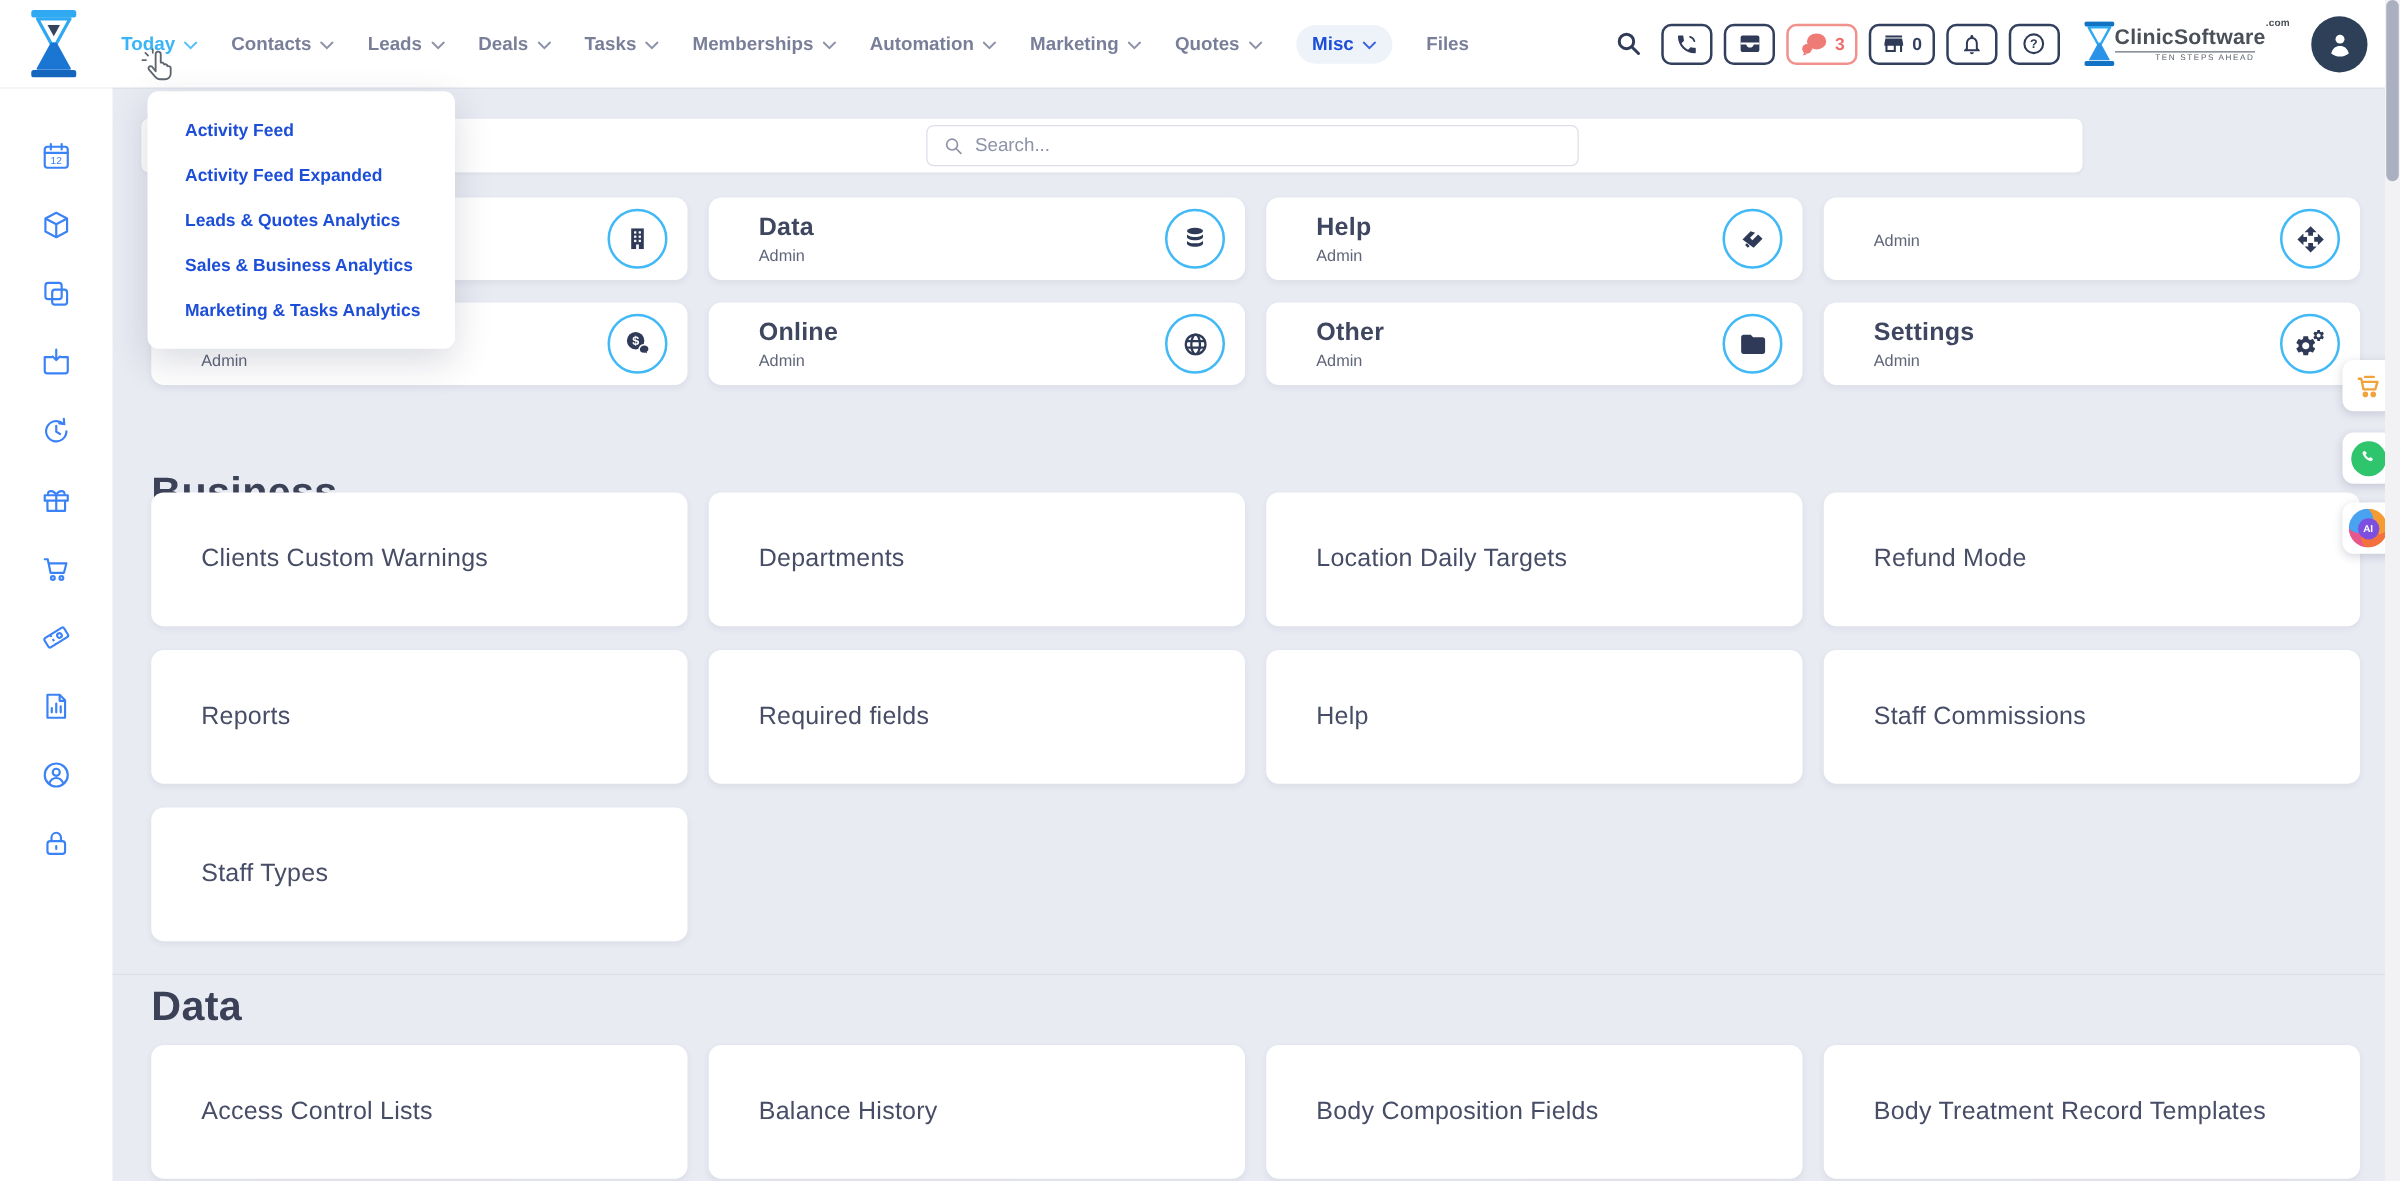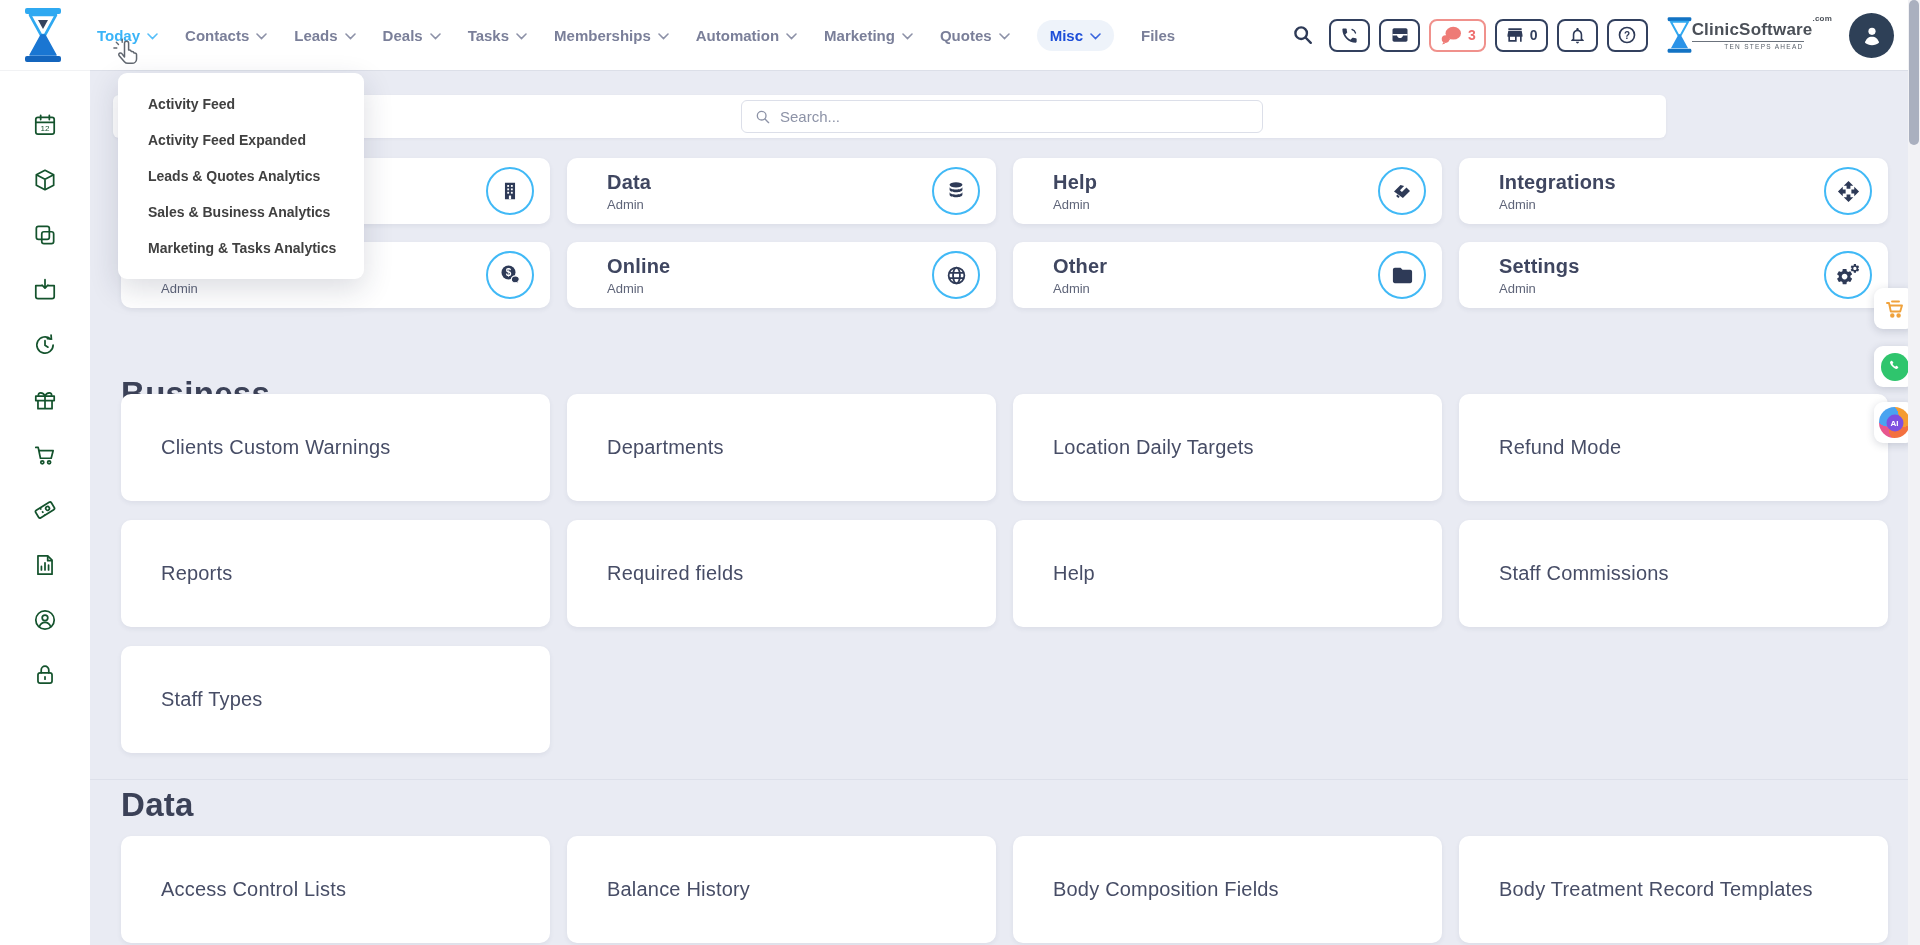--- a/index.html
+++ b/index.html
@@ -28,21 +28,21 @@
   .brand-line { font-size:17px; font-weight:bold; color:#4b5058; letter-spacing:.2px; }
   .brand-line sup { font-size:8px; color:#4b5058; position:relative; top:-7px; }
   .brand-tag { font-size:6.5px; color:#59606a; letter-spacing:1.3px; text-align:right; margin-top:1px;
                border-top:1px solid #6b727c; padding-top:1px; width:112px; }
   .avatar { width:45px; height:45px; border-radius:50%; background:#2e4057; display:flex;
             align-items:center; justify-content:center; cursor:pointer; }
 
   
   .sidebar { position:absolute; top:70px; left:0; width:90px; height:875px; background:#fff;
              display:flex; flex-direction:column; align-items:center; padding-top:42px; gap:29px; }
-  .side-ic { width:26px; height:26px; color:#14532d; cursor:pointer; display:flex; }
+  .side-ic { width:26px; height:26px; color:#3b82f6; cursor:pointer; display:flex; }
 
   
   .search-panel { position:absolute; left:113px; top:95px; width:1553px; height:43px; background:#fff;
                   border-radius:6px; box-shadow:0 1px 3px rgba(44,54,86,.06); }
   .search-input { position:absolute; left:628px; top:5px; width:522px; height:33px; background:#fff;
                   border:1px solid #dcdfe9; border-radius:6px; display:flex; align-items:center;
                   padding-left:13px; gap:9px; color:#8d93a7; font-size:15px; cursor:text; }
 
   
   .cat-grid { position:absolute; left:121px; top:158px; display:grid;
@@ -63,21 +63,21 @@
                grid-auto-rows:107px; column-gap:17px; row-gap:19px; }
   #g-business { top:394px; }
   #g-data { top:836px; }
   .item-card { background:#fff; border-radius:10px; display:flex; align-items:center; padding-left:40px;
                font-size:20px; color:#474d66; letter-spacing:.2px; box-shadow:0 2px 5px rgba(44,54,86,.07); cursor:pointer; }
   .divider { position:absolute; left:90px; top:779px; width:1830px; height:1px; background:#dde0ea; }
 
   
   .dropdown { position:absolute; left:118px; top:73px; width:246px; background:#fff; border-radius:9px;
               box-shadow:0 10px 30px rgba(30,40,70,.16); padding:13px 0; z-index:100; }
-  .dropdown-item { height:36px; line-height:36px; padding-left:30px; font-size:14px; color:#404040;
+  .dropdown-item { height:36px; line-height:36px; padding-left:30px; font-size:14px; color:#1d4ed8;
                    font-weight:bold; cursor:pointer; white-space:nowrap; }
 
   
   .cursor { position:absolute; left:112px; top:36px; z-index:200; pointer-events:none; }
 
   
   .float-btn { position:absolute; left:1874px; width:41px; height:41px; background:#fff; border-radius:9px;
                box-shadow:0 2px 8px rgba(40,50,80,.18); display:flex; align-items:center; justify-content:center;
                z-index:60; cursor:pointer; }
   #fb-cart { top:288px; } #fb-wa { top:346px; } #fb-ai { top:402px; }
@@ -384,21 +384,20 @@
       <div class="cat-icon">
         <svg width="24" height="24" viewBox="0 0 24 24" fill="#2e3a57">
           <path d="M4 12.5L10.5 6l3.6 1.1-4.1 4.1 1.9 1.9 4.6-4.6L20 12l-7.1 7.1z"></path>
           <path d="M7.5 15.5l2.2 2.2-1.4 1.4-2.2-2.2z"></path>
         </svg>
       </div>
     </div>
 
     <div class="cat-card">
       <div class="cat-text">
-        <div class="cat-title">Integrations</div>
         <div class="cat-sub">Admin</div>
       </div>
       <div class="cat-icon">
         <svg width="23" height="23" viewBox="0 0 24 24" fill="#2e3a57">
           <path d="M10 9h4V6h3l-5-5-5 5h3v3zm-1 1H6V7l-5 5 5 5v-3h3v-4zm14 2l-5-5v3h-3v4h3v3l5-5zm-9 3h-4v3H7l5 5 5-5h-3v-3z"></path>
         </svg>
       </div>
     </div>
 
     <div class="cat-card">

